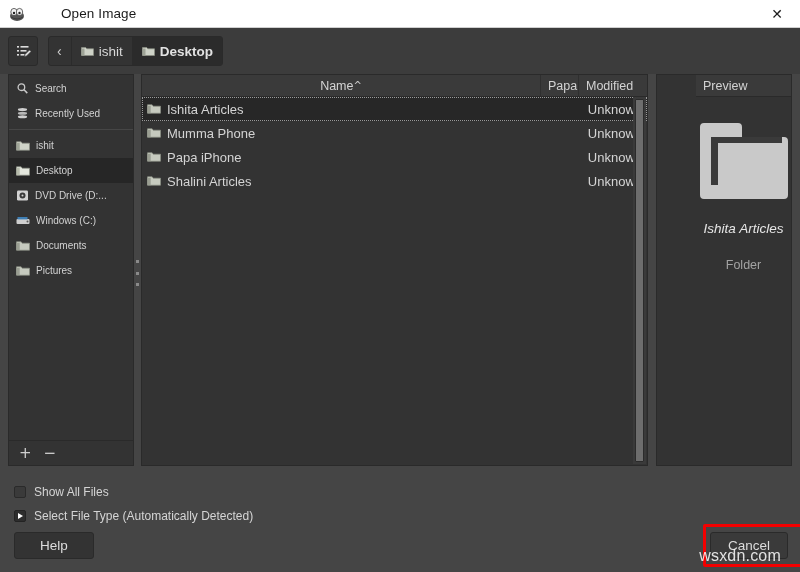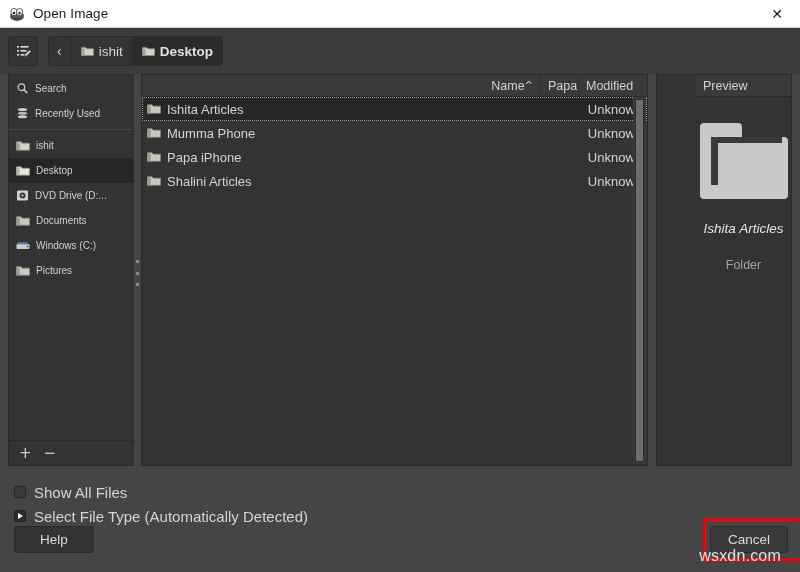--- a/index.html
+++ b/index.html
@@ -20,20 +20,21 @@
 
   
   .titlebar {
     height: 28px;
     background: #ffffff;
     border-bottom: 1px solid #d0d0d0;
     display: flex;
     align-items: center;
     padding: 0 0 0 8px;
     position: relative;
+    gap: 28px;
   }
   .titlebar .wilber {
     width: 18px; height: 18px;
     margin-right: 7px;
     flex: none;
     display: flex; align-items: center; justify-content: center;
   }
   .titlebar .title-text {
     color: #1b1b1b;
     font-size: 13.5px;
@@ -176,21 +177,21 @@
     background: #3a3a3a;
     border-bottom: 1px solid #2a2a2a;
     font-size: 12.5px;
     color: #d3d3d3;
   }
   .fl-header .col {
     display: flex; align-items: center;
     padding: 0 7px;
     border-right: 1px solid #2f2f2f;
   }
-  .fl-header .col.name { flex: 1; justify-content: flex-end; }
+  .fl-header .col.name { flex: 1; justify-content: center; }
   .fl-header .col.size { width: 38px; }
   .fl-header .col.mod  { width: 68px; border-right: none; }
   .sort-arrow { font-size: 10px; color: #cacaca; font-family: "DejaVu Sans", sans-serif; }
 
   .fl-rows { flex: 1; }
   .fl-row {
     height: 24px;
     display: flex;
     align-items: center;
     font-size: 13px;
@@ -264,21 +265,21 @@
 
   
   .options {
     padding: 14px 0 0 14px;
   }
   .opt-row {
     display: flex;
     align-items: center;
     gap: 8px;
     height: 24px;
-    font-size: 15px;
+    font-size: 12px;
     color: #d5d5d5;
   }
   .checkbox {
     width: 12px; height: 12px;
     background: #3a3a3a;
     border: 1px solid #2a2a2a;
     border-radius: 2px;
     flex: none;
   }
   .expander {
@@ -296,21 +297,21 @@
     border-bottom: 3.5px solid transparent;
     margin-left: 1px;
   }
 
   
   .footer {
     position: absolute;
     left: 0; right: 0; bottom: 0;
     height: 46px;
     display: flex;
-    align-items: flex-start;
+    align-items: center;
     padding: 0 12px 8px 14px;
   }
   .btn {
     background: #333333;
     border: 1px solid #2a2a2a;
     border-radius: 3px;
     color: #dcdcdc;
     font-size: 13.5px;
     height: 27px;
     min-width: 80px;
@@ -453,36 +454,36 @@
             <circle cx="6.5" cy="6.5" r="3" fill="#3a3a3a"></circle>
             <circle cx="6.5" cy="6.5" r="1" fill="#d2d2d2"></circle>
           </svg>
         </span>
         <span>DVD Drive (D:...</span>
       </div>
 
       <div class="place-item">
         <span class="ico">
           <svg width="14" height="12" viewBox="0 0 14 12">
-            <path d="M0.5 1.8 h4.6 l1.1 1.4 h7.3 v7 h-13 z" fill="#c6cabf" stroke="#8d9185" stroke-width=".7"></path>
-            <path d="M0.5 2.9 h3.2 v7.3 h-3.2 z" fill="#9a9e92"></path>
-          </svg>
-        </span>
-        <span>Documents</span>
-      </div>
-
-      <div class="place-item">
-        <span class="ico">
-          <svg width="14" height="12" viewBox="0 0 14 12">
             <rect x="0.5" y="4" width="13" height="5" rx="1" fill="#cfcfcf"></rect>
             <rect x="1.5" y="2" width="10" height="2.4" fill="#3f7fb5"></rect>
             <circle cx="11.5" cy="6.5" r="1" fill="#5a5a5a"></circle>
           </svg>
         </span>
         <span>Windows (C:)</span>
+      </div>
+
+      <div class="place-item">
+        <span class="ico">
+          <svg width="14" height="12" viewBox="0 0 14 12">
+            <path d="M0.5 1.8 h4.6 l1.1 1.4 h7.3 v7 h-13 z" fill="#c6cabf" stroke="#8d9185" stroke-width=".7"></path>
+            <path d="M0.5 2.9 h3.2 v7.3 h-3.2 z" fill="#9a9e92"></path>
+          </svg>
+        </span>
+        <span>Documents</span>
       </div>
 
       <div class="place-item">
         <span class="ico">
           <svg width="14" height="12" viewBox="0 0 14 12">
             <path d="M0.5 1.8 h4.6 l1.1 1.4 h7.3 v7 h-13 z" fill="#c6cabf" stroke="#8d9185" stroke-width=".7"></path>
             <path d="M0.5 2.9 h3.2 v7.3 h-3.2 z" fill="#9a9e92"></path>
           </svg>
         </span>
         <span>Pictures</span>

